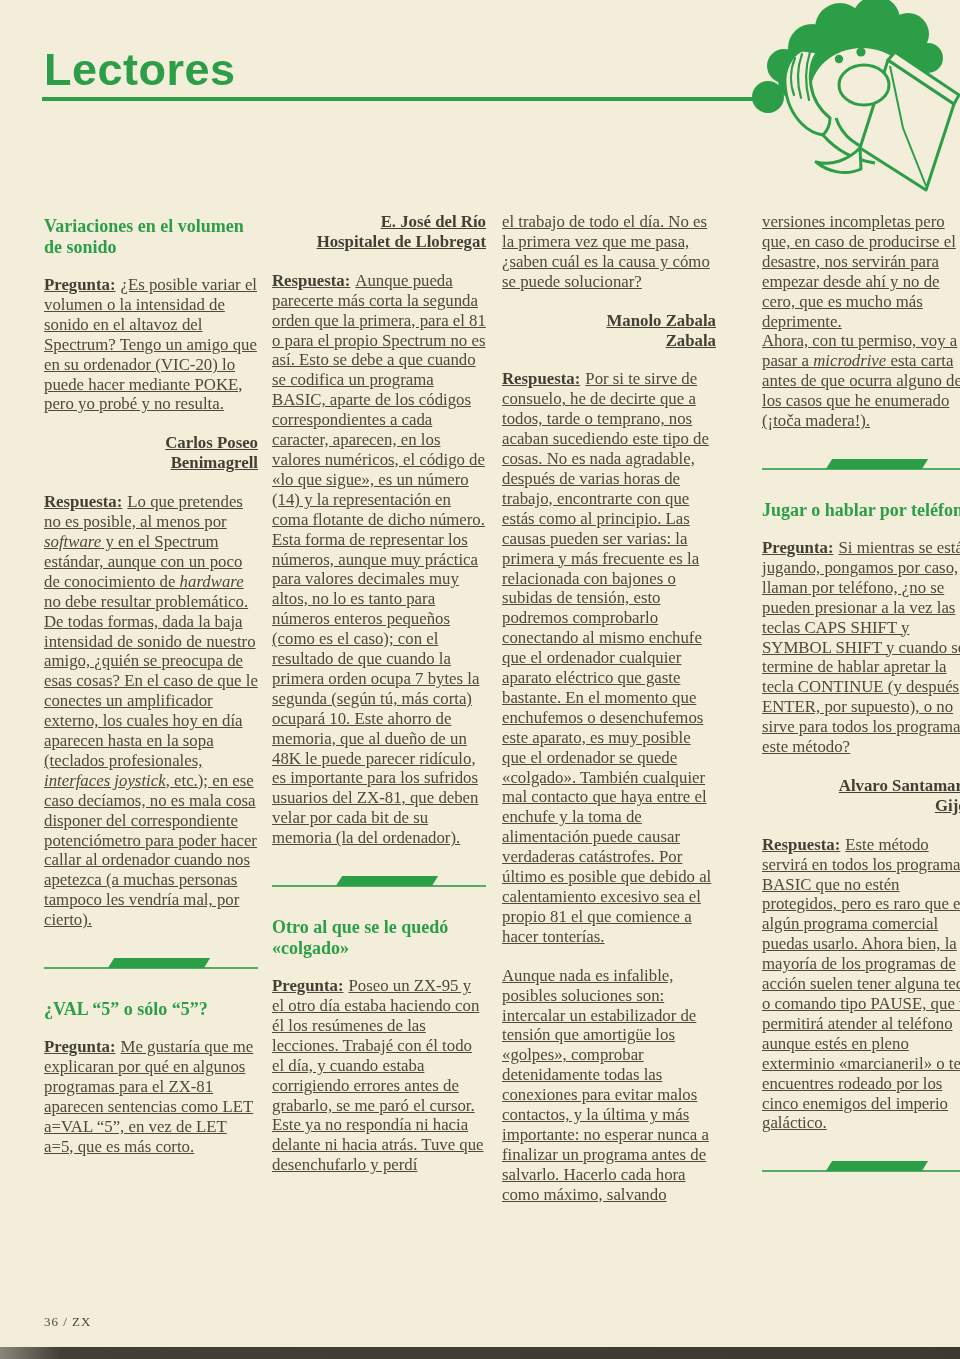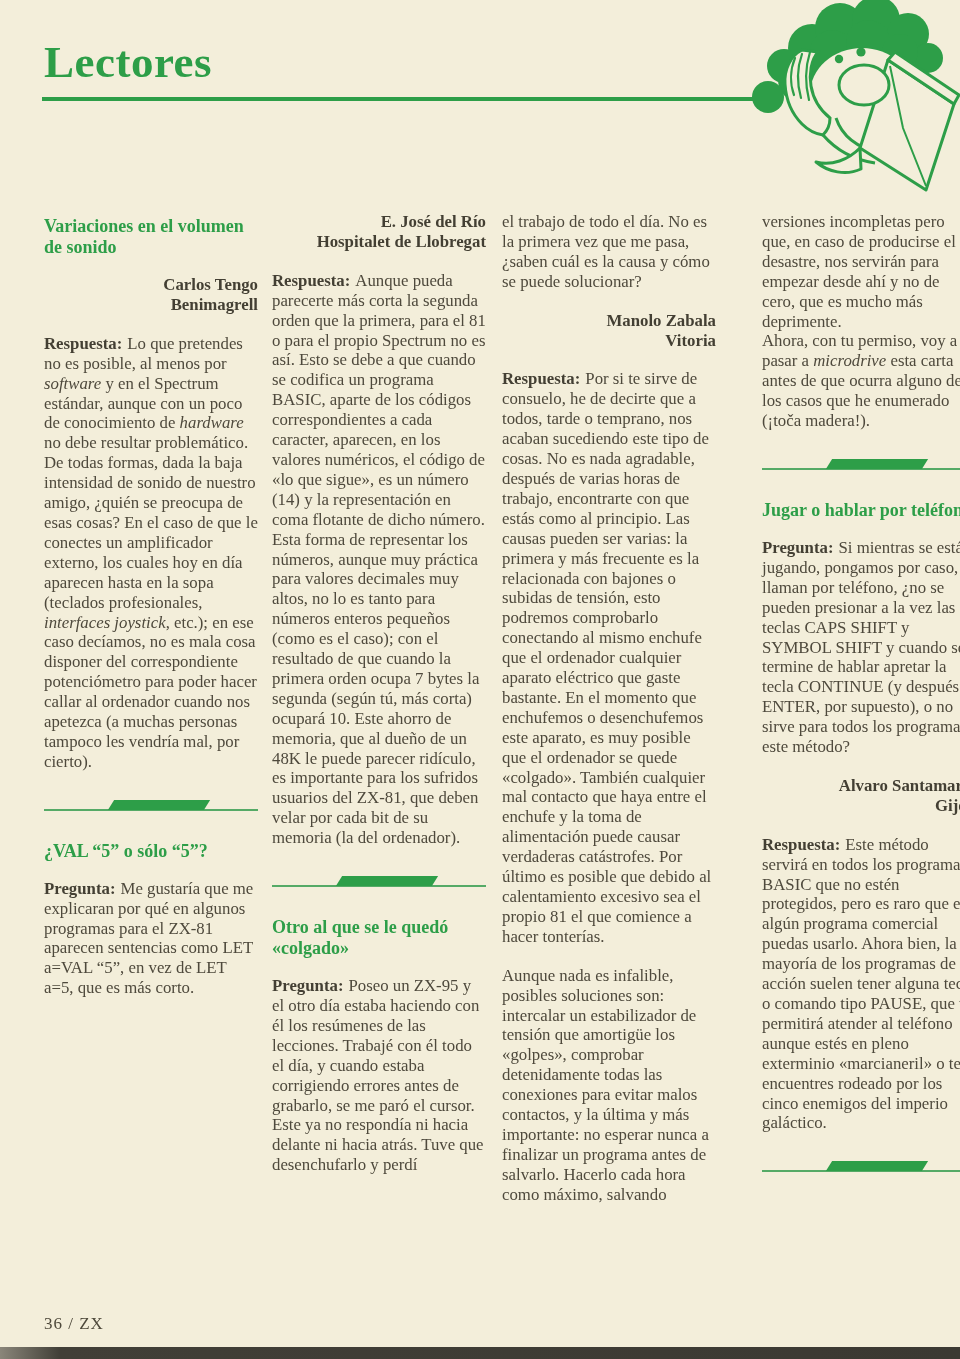--- a/index.html
+++ b/index.html
@@ -5,22 +5,22 @@
   html,body{margin:0;padding:0;}
   body{
     width:960px;height:1359px;
     background:#f3eeda;
     font-family:"Liberation Serif", serif;
     color:#4e493c;
     position:relative;
     overflow:hidden;
   }
   .page-title{
-    position:absolute;left:44px;top:36px;
-    font-family:Liberation Serif, serif;
+    position:absolute;left:44px;top:44px;
+    font-family:Liberation Sans, sans-serif;
     font-weight:800;
     font-size:45px;
     letter-spacing:0.5px;
     color:#2d9e48;
     margin:0;
   }
   .title-rule{
     position:absolute;left:42px;top:97px;
     width:720px;height:4px;background:#2d9e48;
   }
@@ -28,21 +28,21 @@
     position:absolute;left:740px;top:0;width:220px;height:200px;
   }
   .col{
     position:absolute;top:212px;width:214px;
     font-size:16.8px;line-height:19.9px;
   }
   .col-1{left:44px;}
   .col-2{left:272px;}
   .col-3{left:502px;}
   .col-4{left:762px;}
-  .col p{margin:0 0 19px;}
+  .col p{margin:0 0 19px;text-decoration:underline;}
   .col p.joined{margin-bottom:0;}
   h3.sub{
     color:#2d9e48;
     font-size:18px;line-height:21px;
     margin:4px 0 17px;
     font-weight:bold;
   }
   .lead{font-weight:bold;color:#433f33;margin-right:5px;}
   .author{
     text-align:right;font-weight:bold;color:#433f33;
@@ -54,21 +54,21 @@
     background:#55aa66;
   }
   .divider-bar{
     position:absolute;left:50%;bottom:11px;
     width:96px;height:10px;margin-left:-40px;
     background:#2d9e48;
     transform:skewX(-32deg);
   }
   .page-number{
     position:absolute;left:44px;top:1314px;
-    font-size:17px;color:#4e493b;letter-spacing:1px;
+    font-size:13px;color:#4e493b;letter-spacing:1px;
   }
   .bottom-edge{
     position:absolute;left:0;bottom:0;width:960px;height:12px;
     background:linear-gradient(to right,#8a867a 0,#413f37 60px,#3b3932 100%);
   }
   i{font-style:italic;}
 </style>
 </head>
 <body>
 
@@ -104,21 +104,22 @@
     <path d="M120,148 C108,160 92,166 76,162 C88,172 106,176 121,169 Z"></path>
   </g>
   <path d="M150,66 L163,128 L186,186" fill="none" stroke="#2d9e48" stroke-width="2"></path>
   <ellipse cx="124" cy="85" rx="25" ry="20" fill="#f3eeda" stroke="#2d9e48" stroke-width="3"></ellipse>
   <circle cx="99" cy="59" r="4.2" fill="#2d9e48"></circle>
   <circle cx="121" cy="52" r="4.6" fill="#2d9e48"></circle>
 </svg>
 
 <div class="col col-1">
   <h3 class="sub">Variaciones en el volumen de sonido</h3>
-  <p class="author"><span>Carlos Tengo</span><br><span>Benimagrell</span></p>
+  <p><b class="lead">Pregunta:</b><span>¿Es posible variar el volumen o la intensidad de sonido en el altavoz del Spectrum? Tengo un amigo que en su ordenador (VIC-20) lo puede hacer mediante POKE, pero yo probé y no resulta.</span></p>
+  <p class="author"><span>Carlos Poseo</span><br><span>Benimagrell</span></p>
   <p><b class="lead">Respuesta:</b><span>Lo que pretendes no es posible, al menos por </span><i>software</i><span> y en el Spectrum estándar, aunque con un poco de conocimiento de </span><i>hardware</i><span> no debe resultar problemático. De todas formas, dada la baja intensidad de sonido de nuestro amigo, ¿quién se preocupa de esas cosas? En el caso de que le conectes un amplificador externo, los cuales hoy en día aparecen hasta en la sopa (teclados profesionales, </span><i>interfaces joystick</i><span>, etc.); en ese caso decíamos, no es mala cosa disponer del correspondiente potenciómetro para poder hacer callar al ordenador cuando nos apetezca (a muchas personas tampoco les vendría mal, por cierto).</span></p>
   <div class="divider">
     <div class="divider-line"></div>
     <div class="divider-bar"></div>
   </div>
   <h3 class="sub">¿VAL “5” o sólo “5”?</h3>
   <p><b class="lead">Pregunta:</b><span>Me gustaría que me explicaran por qué en algunos programas para el ZX-81 aparecen sentencias como LET a=VAL “5”, en vez de LET a=5, que es más corto.</span></p>
 </div>
 
 <div class="col col-2">
@@ -127,21 +128,21 @@
   <div class="divider">
     <div class="divider-line"></div>
     <div class="divider-bar"></div>
   </div>
   <h3 class="sub">Otro al que se le quedó «colgado»</h3>
   <p><b class="lead">Pregunta:</b><span>Poseo un ZX-95 y el otro día estaba haciendo con él los resúmenes de las lecciones. Trabajé con él todo el día, y cuando estaba corrigiendo errores antes de grabarlo, se me paró el cursor. Este ya no respondía ni hacia delante ni hacia atrás. Tuve que desenchufarlo y perdí</span></p>
 </div>
 
 <div class="col col-3">
   <p><span>el trabajo de todo el día. No es la primera vez que me pasa, ¿saben cuál es la causa y cómo se puede solucionar?</span></p>
-  <p class="author"><span>Manolo Zabala</span><br><span>Vitoria</span></p>
+  <p class="author"><span>Manolo Zabala</span><br><span>Zabala</span></p>
   <p><b class="lead">Respuesta:</b><span>Por si te sirve de consuelo, he de decirte que a todos, tarde o temprano, nos acaban sucediendo este tipo de cosas. No es nada agradable, después de varias horas de trabajo, encontrarte con que estás como al principio. Las causas pueden ser varias: la primera y más frecuente es la relacionada con bajones o subidas de tensión, esto podremos comprobarlo conectando al mismo enchufe que el ordenador cualquier aparato eléctrico que gaste bastante. En el momento que enchufemos o desenchufemos este aparato, es muy posible que el ordenador se quede «colgado». También cualquier mal contacto que haya entre el enchufe y la toma de alimentación puede causar verdaderas catástrofes. Por último es posible que debido al calentamiento excesivo sea el propio 81 el que comience a hacer tonterías.</span></p>
   <p><span>Aunque nada es infalible, posibles soluciones son: intercalar un estabilizador de tensión que amortigüe los «golpes», comprobar detenidamente todas las conexiones para evitar malos contactos, y la última y más importante: no esperar nunca a finalizar un programa antes de salvarlo. Hacerlo cada hora como máximo, salvando</span></p>
 </div>
 
 <div class="col col-4">
   <p class="joined"><span>versiones incompletas pero que, en caso de producirse el desastre, nos servirán para empezar desde ahí y no de cero, que es mucho más deprimente.</span></p>
   <p><span>Ahora, con tu permiso, voy a pasar a </span><i>microdrive</i><span> esta carta antes de que ocurra alguno de los casos que he enumerado (¡toča madera!).</span></p>
   <div class="divider">
     <div class="divider-line"></div>
     <div class="divider-bar"></div>

